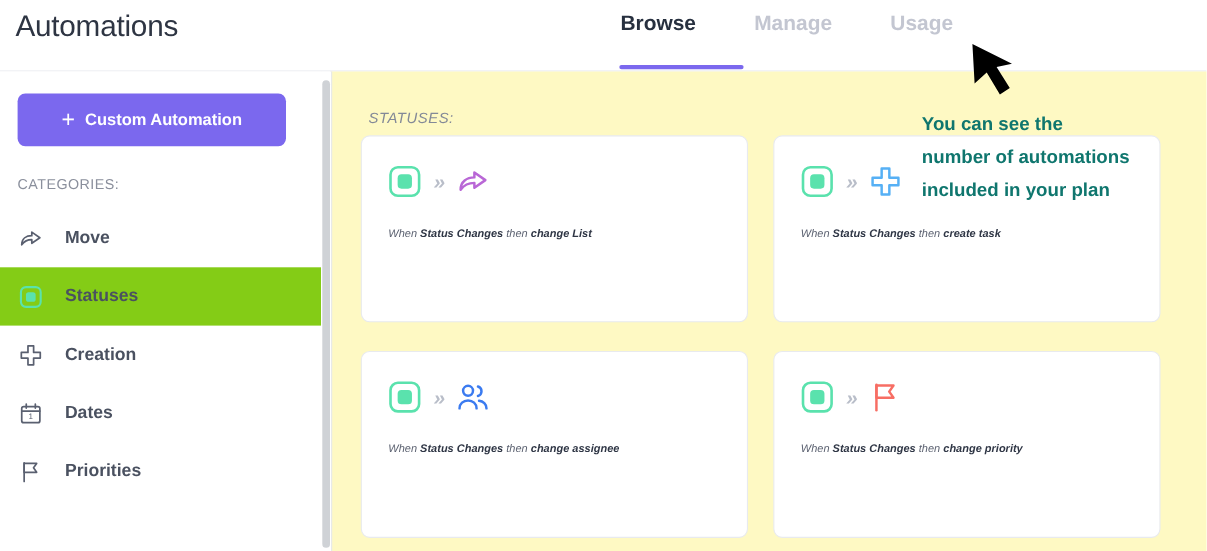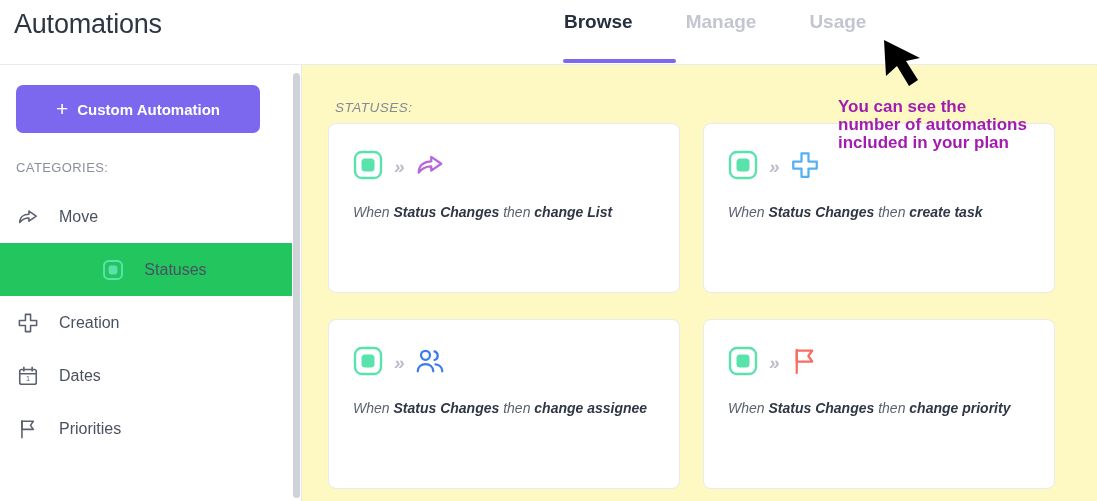--- a/index.html
+++ b/index.html
@@ -65,27 +65,27 @@
   .categories-label {
     position: absolute; left: 16px; top: 95px;
     font-size: 13px; color: #8a8f9c; letter-spacing: 0.4px;
   }
   .cat-list { position: absolute; left: 0; top: 125px; width: 292px; }
   .cat-item {
     display: flex; align-items: center;
     height: 53px; padding-left: 16px; gap: 19px;
     cursor: pointer;
   }
-  .cat-item.selected { background: #22c55e; justify-content: center; }
+  .cat-item.selected { background: #84cc16; }
   .cat-icon {
     width: 24px; height: 24px;
     display: flex; align-items: center; justify-content: center;
     flex: 0 0 24px;
   }
-  .cat-label { font-size: 16px; color: #4a5160; }
+  .cat-label { font-size: 16px; color: #4a5160; font-weight: bold; }
 
   
   .sb-track {
     position: absolute; left: 292px; top: 65px;
     width: 8px; height: 436px; background: #ffffff;
   }
   .sb-thumb {
     position: absolute; left: 293px; top: 73px;
     width: 7px; height: 425px;
     background: #cfd2d6; border-radius: 4px;
@@ -120,31 +120,31 @@
     height: 170px;
     padding: 22px 24px 0 24px;
   }
   .card-icons {
     display: flex; align-items: center; gap: 11px;
     height: 42px;
   }
   .chev { color: #b9bec9; font-size: 19px; font-weight: 700; letter-spacing: -1px; }
   .card-text {
     margin-top: 12px;
-    font-size: 14px; line-height: 25px;
+    font-size: 10px; line-height: 25px;
     color: #5b6170;
   }
   .card-text b { color: #2f3645; font-weight: 700; }
 
   
   .annotation {
     position: absolute; left: 838px; top: 98px;
     width: 256px;
-    color: #a21caf; font-size: 17px; font-weight: 700;
-    line-height: 18px;
+    color: #0f766e; font-size: 17px; font-weight: 700;
+    line-height: 30px;
     font-family: "Liberation Sans", sans-serif;
     white-space: pre-line;
     pointer-events: none;
   }
   .cursor-arrow {
     position: absolute; left: 880px; top: 36px;
     pointer-events: none;
   }
 </style>
 </head>

